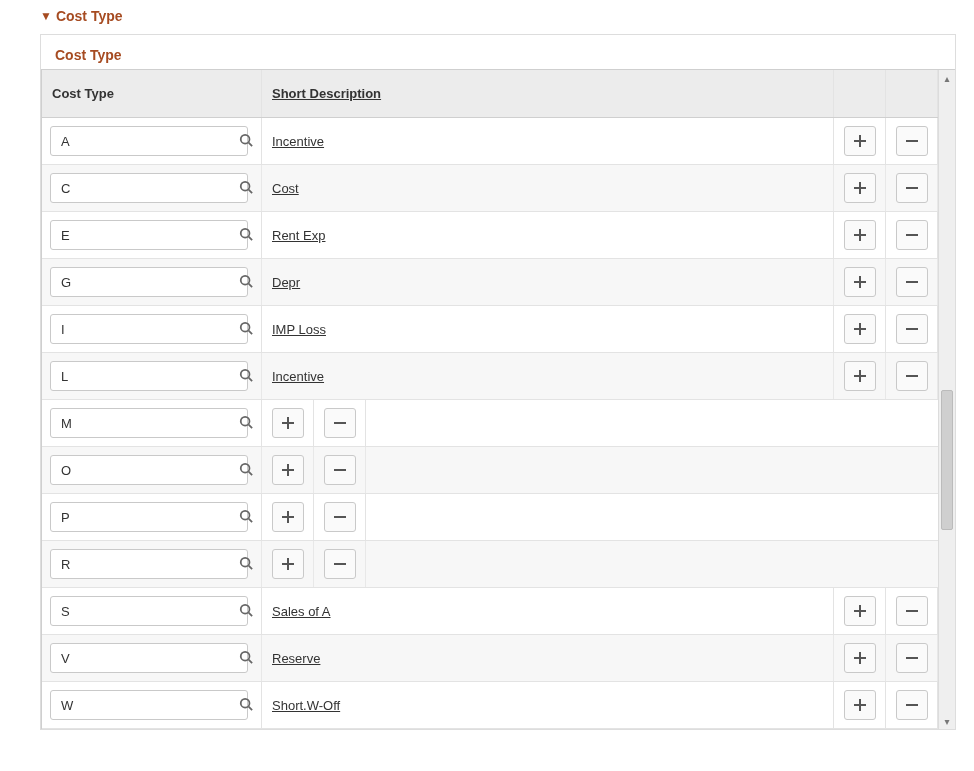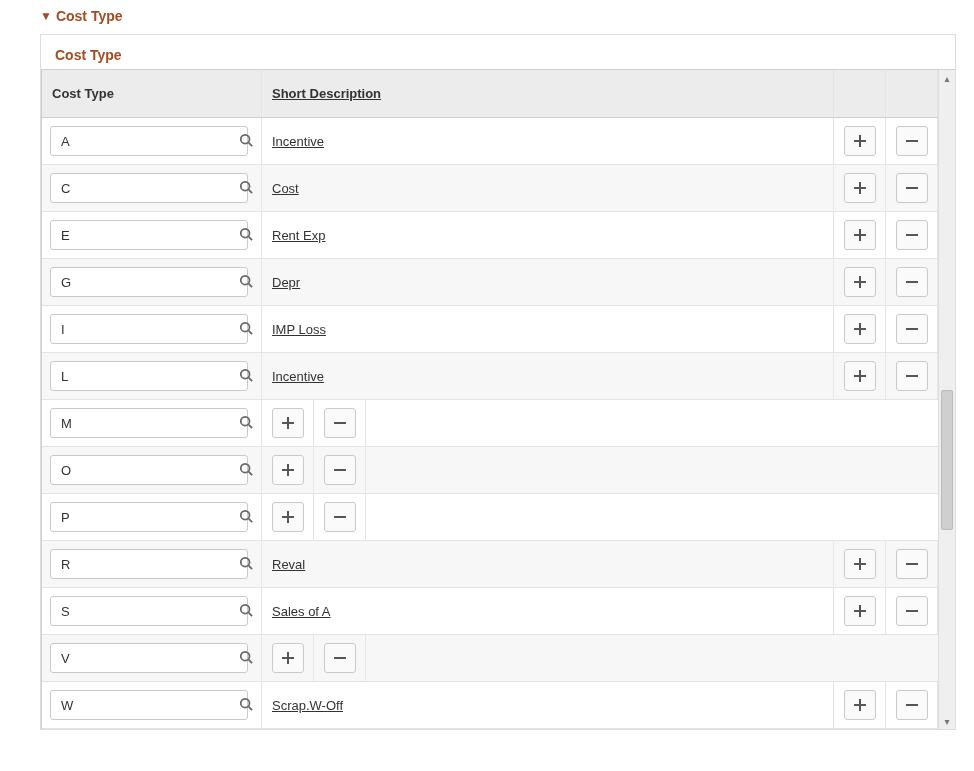--- a/index.html
+++ b/index.html
@@ -417,23 +417,20 @@
           <div class="row">
             <div class="cell col-code">
               <div class="lookup">
                 <input type="text" value="R" style="">
                 <span class="mag"><svg class="mag-svg" viewBox="0 0 16 16" fill="none" stroke="#666" stroke-width="2">
                     <circle cx="7" cy="7" r="5"></circle>
                     <line x1="11" y1="11" x2="15" y2="15"></line>
                   </svg></span>
               </div>
             </div>
-            <div class="cell col-desc">
-              <span>Reval</span>
-            </div>
             <div class="cell col-btn">
               <div class="iconbtn">
                 <svg width="14" height="14" viewBox="0 0 14 14">
                   <rect x="6" y="1" width="2" height="12" fill="#555"></rect>
                   <rect x="1" y="6" width="12" height="2" fill="#555"></rect>
                 </svg>
               </div>
             </div>
             <div class="cell col-btn">
               <div class="iconbtn">
@@ -475,20 +472,23 @@
           <div class="row">
             <div class="cell col-code">
               <div class="lookup">
                 <input type="text" value="V" style="">
                 <span class="mag"><svg class="mag-svg" viewBox="0 0 16 16" fill="none" stroke="#666" stroke-width="2">
                     <circle cx="7" cy="7" r="5"></circle>
                     <line x1="11" y1="11" x2="15" y2="15"></line>
                   </svg></span>
               </div>
             </div>
+            <div class="cell col-desc">
+              <span>Reserve</span>
+            </div>
             <div class="cell col-btn">
               <div class="iconbtn">
                 <svg width="14" height="14" viewBox="0 0 14 14">
                   <rect x="6" y="1" width="2" height="12" fill="#555"></rect>
                   <rect x="1" y="6" width="12" height="2" fill="#555"></rect>
                 </svg>
               </div>
             </div>
             <div class="cell col-btn">
               <div class="iconbtn">
@@ -502,21 +502,21 @@
             <div class="cell col-code">
               <div class="lookup">
                 <input type="text" value="W" style="">
                 <span class="mag"><svg class="mag-svg" viewBox="0 0 16 16" fill="none" stroke="#666" stroke-width="2">
                     <circle cx="7" cy="7" r="5"></circle>
                     <line x1="11" y1="11" x2="15" y2="15"></line>
                   </svg></span>
               </div>
             </div>
             <div class="cell col-desc">
-              <span>Scrap.W-Off</span>
+              <span>Short.W-Off</span>
             </div>
             <div class="cell col-btn">
               <div class="iconbtn">
                 <svg width="14" height="14" viewBox="0 0 14 14">
                   <rect x="6" y="1" width="2" height="12" fill="#555"></rect>
                   <rect x="1" y="6" width="12" height="2" fill="#555"></rect>
                 </svg>
               </div>
             </div>
             <div class="cell col-btn">

